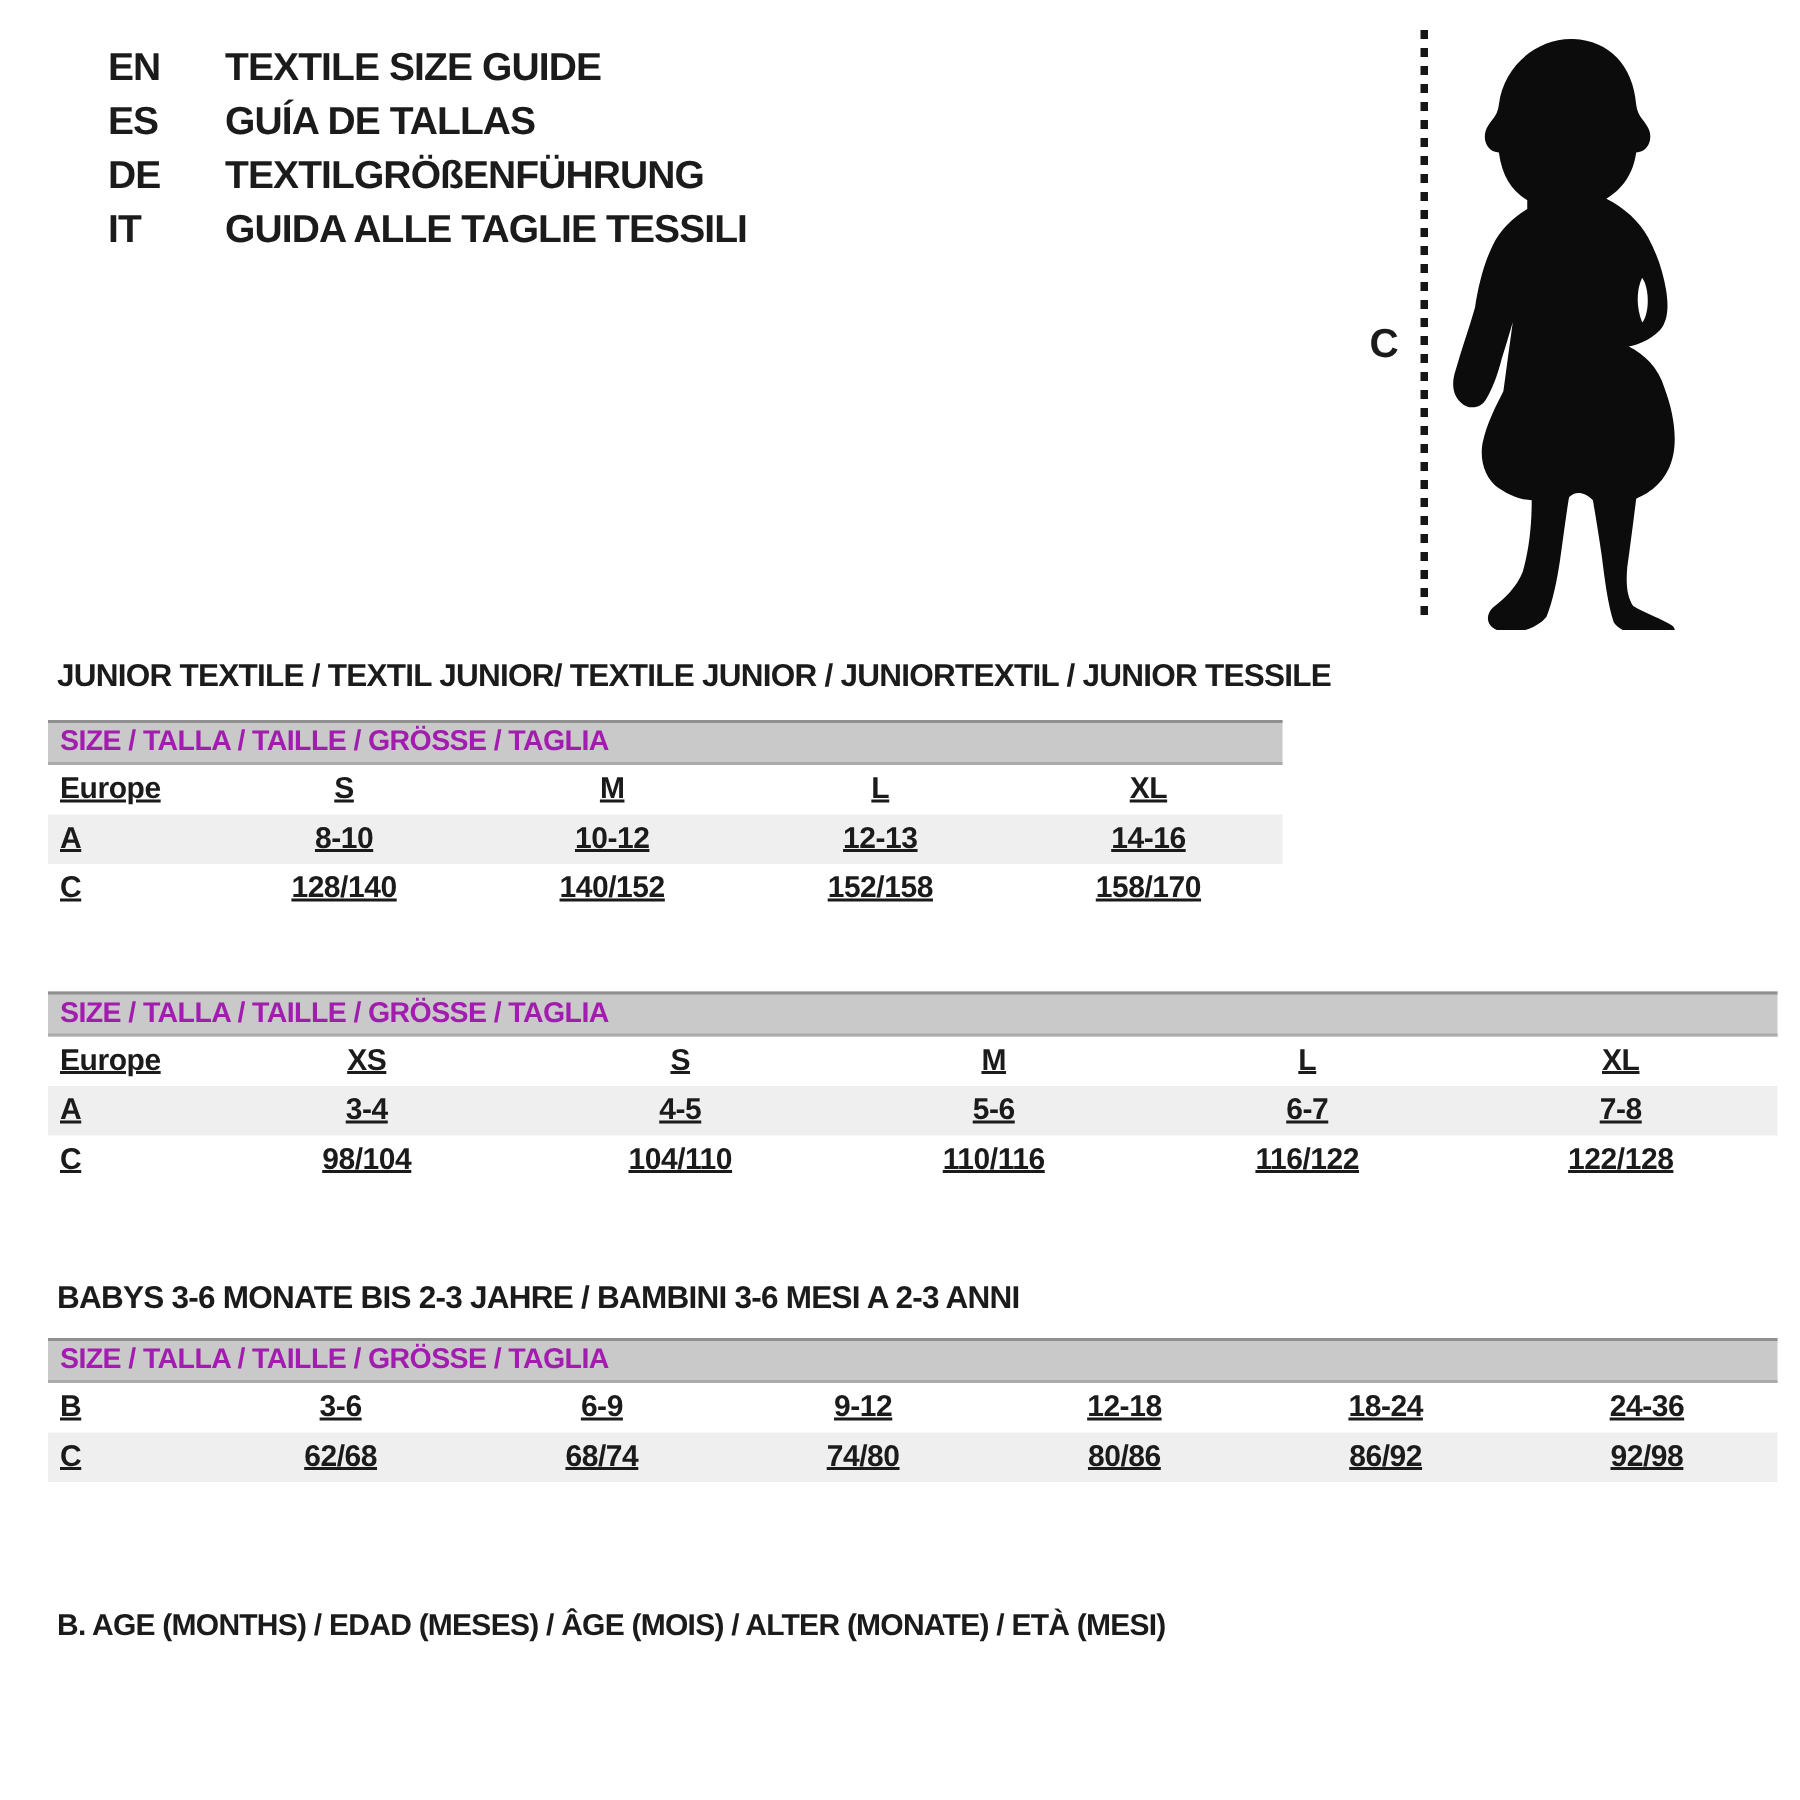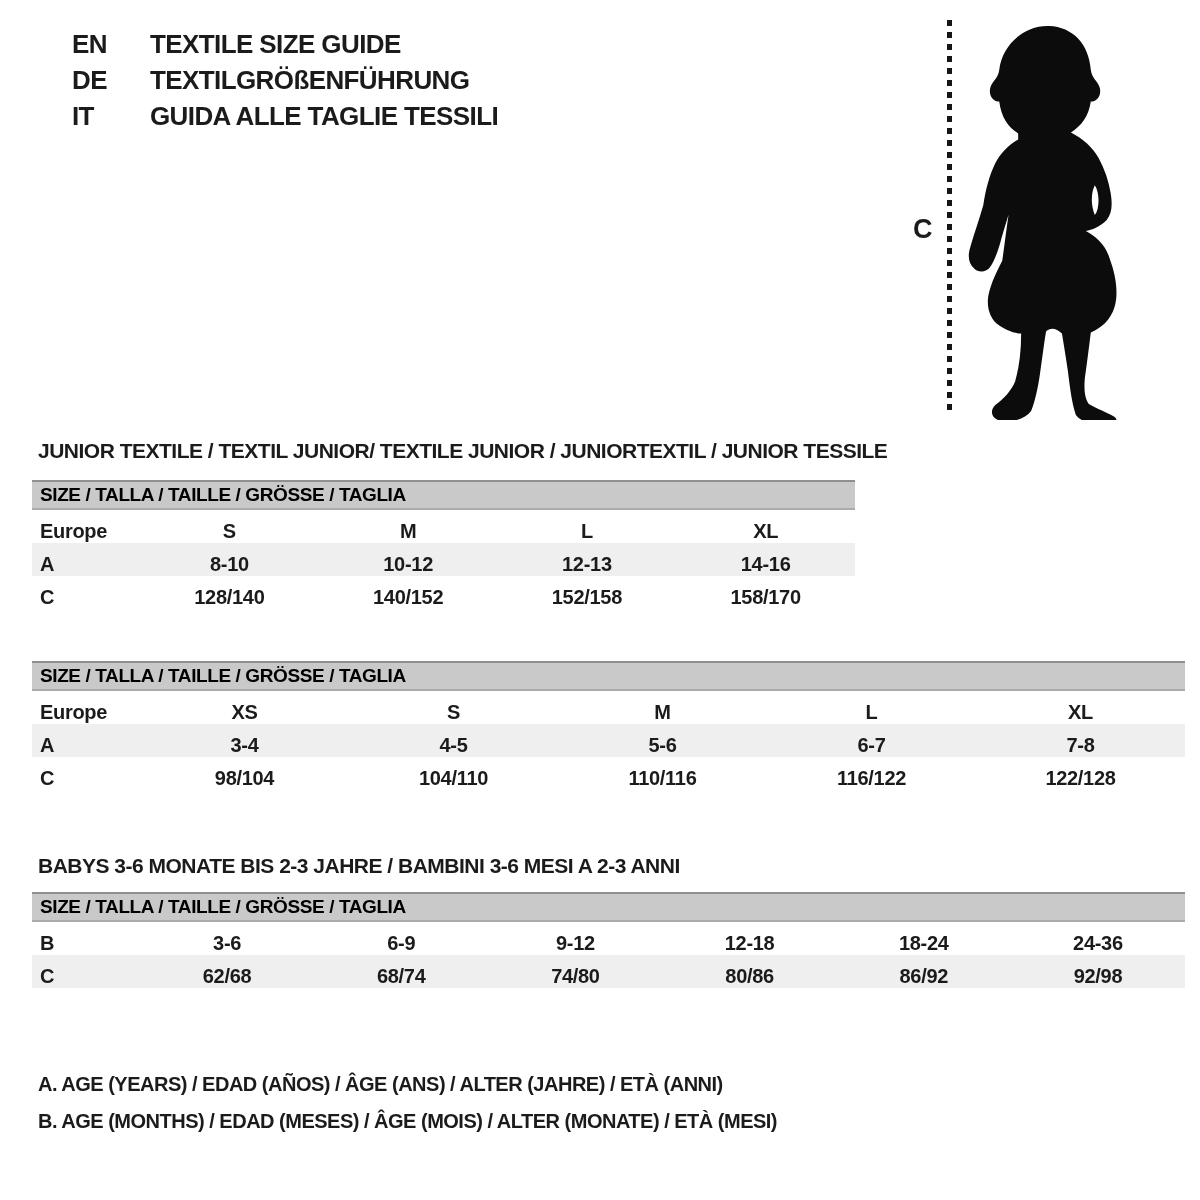--- a/index.html
+++ b/index.html
@@ -26,44 +26,48 @@
   
   .section { position:absolute; left:32px; }
   .sec-junior   { top:438px; width:823px; }
   .sec-children { top:645px; width:1153px; }
   .sec-babies   { top:848px; width:1153px; }
   .sec-title { font-size:21px; line-height:26px; padding-left:6px; letter-spacing:-0.5px; white-space:nowrap; }
   .sec-babies .sec-title { line-height:36px; }
 
   .size-band {
     margin-top:16px; height:26px; line-height:26px;
-    background:#c9c9c9; color:#000000; font-size:19px; padding-left:8px;
+    background:#c9c9c9; color:#a21caf; font-size:19px; padding-left:8px;
     border-top:2px solid #8f8f8f; border-bottom:2px solid #ababab;
     letter-spacing:-0.4px;
   }
   .sec-babies .size-band { margin-top:8px; }
 
-  .trow { display:flex; align-items:flex-end; height:33px; font-size:20px; }
+  .trow { display:flex; align-items:center; height:33px; font-size:20px;text-decoration:underline; }
   .trow.shaded { background:#efefef; }
   .rlabel { flex:0 0 100px; padding-left:8px; }
   .cell { flex:1 1 0; text-align:center; }
 
   
   .notes { position:absolute; left:38px; top:1066px; }
   .note-line { height:37px; line-height:37px; font-size:20px; letter-spacing:-0.5px; white-space:nowrap; }
 </style>
 </head>
 <body>
 
 <div class="canvas">
 
   <div class="langs">
     <div class="lang-row">
       <span class="lang-code">EN</span>
       <span class="lang-label">TEXTILE SIZE GUIDE</span>
+    </div>
+    <div class="lang-row">
+      <span class="lang-code">ES</span>
+      <span class="lang-label">GUÍA DE TALLAS</span>
     </div>
     <div class="lang-row">
       <span class="lang-code">DE</span>
       <span class="lang-label">TEXTILGRÖßENFÜHRUNG</span>
     </div>
     <div class="lang-row">
       <span class="lang-code">IT</span>
       <span class="lang-label">GUIDA ALLE TAGLIE TESSILI</span>
     </div>
   </div>
@@ -164,17 +168,16 @@
       <span class="cell">62/68</span>
       <span class="cell">68/74</span>
       <span class="cell">74/80</span>
       <span class="cell">80/86</span>
       <span class="cell">86/92</span>
       <span class="cell">92/98</span>
     </div>
   </section>
 
   <div class="notes">
-    <div class="note-line">A. AGE (YEARS) / EDAD (AÑOS) / ÂGE (ANS) / ALTER (JAHRE) / ETÀ (ANNI)</div>
     <div class="note-line">B. AGE (MONTHS) / EDAD (MESES) / ÂGE (MOIS) / ALTER (MONATE) / ETÀ (MESI)</div>
   </div>
 
 </div>
 
 </body></html>

